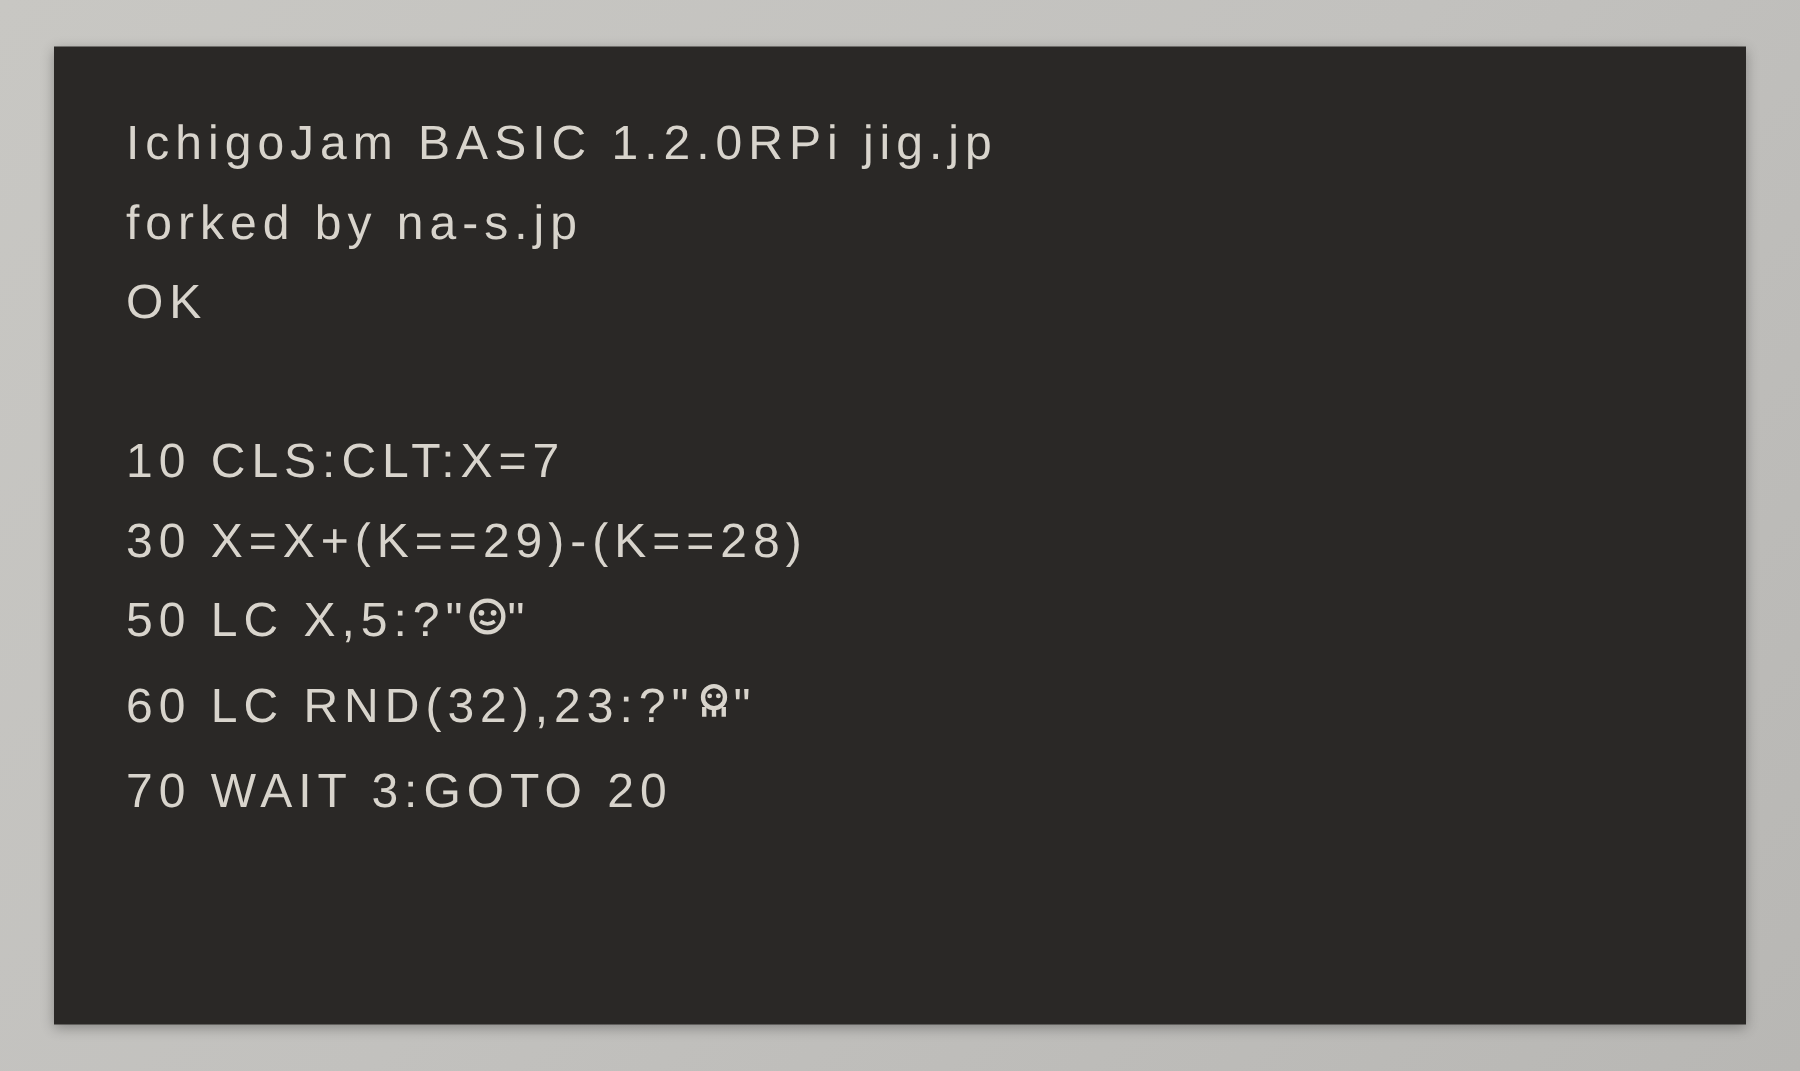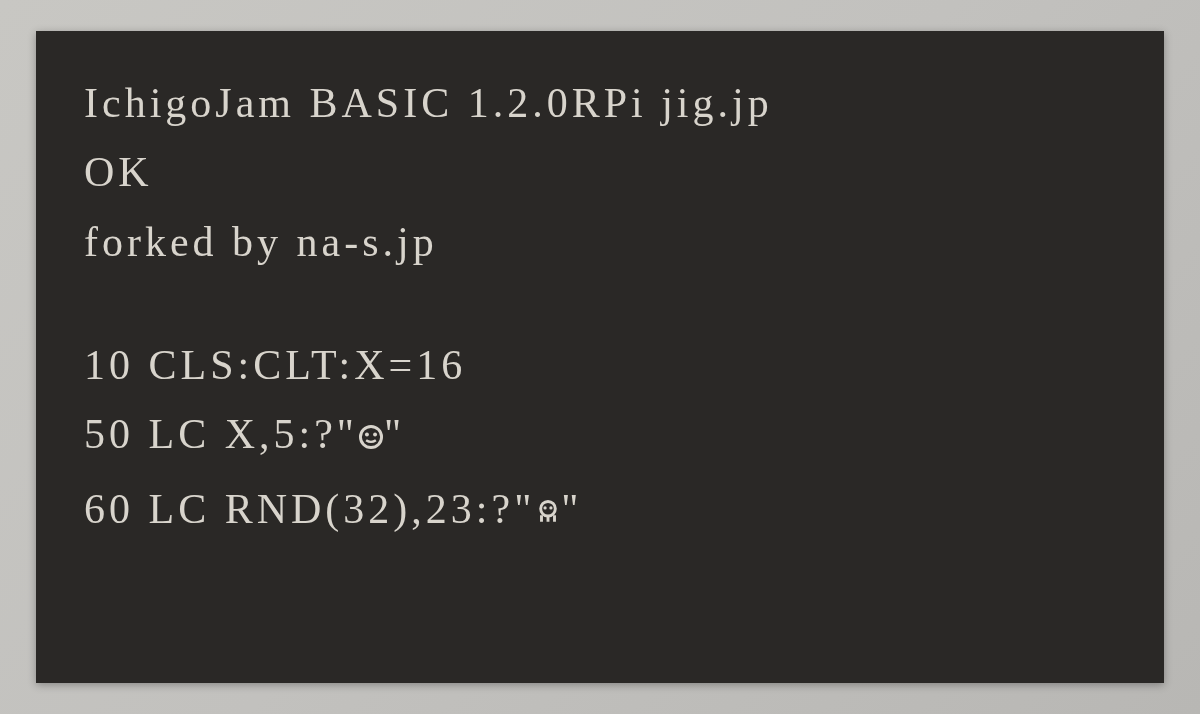--- a/index.html
+++ b/index.html
@@ -19,52 +19,54 @@
     .terminal-screen {
       width: 1128px;
       height: 652px;
       background: #2a2826;
       padding: 38px 48px;
       box-shadow: 0 2px 8px rgba(0,0,0,0.3);
       position: relative;
     }
     .terminal-line {
       color: #d8d4cc;
-      font-size: 42px;
+      font-size: 32px;
       letter-spacing: 4px;
       line-height: 1.65;
       font-weight: normal;
       white-space: pre;
-      font-family: Liberation Serif, serif;
+      font-family: Liberation Sans, sans-serif;
     }
     .blank-line {
       height: 54px;
     }
     .sprite-icon {
       display: inline-block;
       vertical-align: middle;
       margin-bottom: 4px;
     }
   </style>
 </head>
 <body>
 
 <div class="terminal-screen">
   <div class="terminal-line">IchigoJam BASIC 1.2.0RPi jig.jp</div>
+  <div class="terminal-line">forked by na-s.jp</div>
   <div class="terminal-line">OK</div>
-  <div class="terminal-line">forked by na-s.jp</div>
   <div class="blank-line"></div>
-  <div class="terminal-line">10 CLS:CLT:X=16</div>
+  <div class="terminal-line">10 CLS:CLT:X=7</div>
+  <div class="terminal-line">30 X=X+(K==29)-(K==28)</div>
   <div class="terminal-line"><span>50 LC X,5:?"</span><span class="sprite-icon"><svg width="26" height="26" viewBox="0 0 16 16">
           <circle cx="8" cy="8" r="6.5" fill="none" stroke="#d8d4cc" stroke-width="1.8"></circle>
           <circle cx="5.5" cy="6.5" r="1.2" fill="#d8d4cc"></circle>
           <circle cx="10.5" cy="6.5" r="1.2" fill="#d8d4cc"></circle>
           <path d="M5 10 Q8 12 11 10" fill="none" stroke="#d8d4cc" stroke-width="1.5"></path>
         </svg></span><span>"</span></div>
   <div class="terminal-line"><span>60 LC RND(32),23:?"</span><span class="sprite-icon"><svg width="26" height="26" viewBox="0 0 16 16">
           <circle cx="8" cy="6" r="4.5" fill="none" stroke="#d8d4cc" stroke-width="1.8"></circle>
           <circle cx="6.2" cy="5.5" r="1" fill="#d8d4cc"></circle>
           <circle cx="9.8" cy="5.5" r="1" fill="#d8d4cc"></circle>
           <line x1="4" y1="10" x2="4" y2="14" stroke="#d8d4cc" stroke-width="1.8"></line>
           <line x1="8" y1="10.5" x2="8" y2="14" stroke="#d8d4cc" stroke-width="1.8"></line>
           <line x1="12" y1="10" x2="12" y2="14" stroke="#d8d4cc" stroke-width="1.8"></line>
         </svg></span><span>"</span></div>
+  <div class="terminal-line">70 WAIT 3:GOTO 20</div>
 </div>
 
 </body></html>

